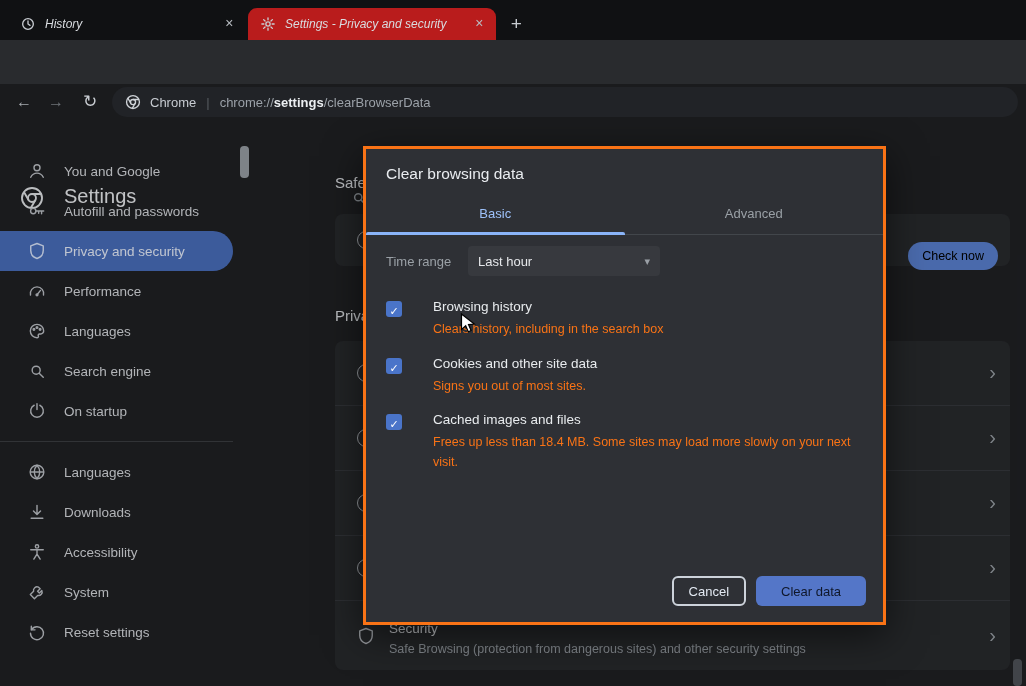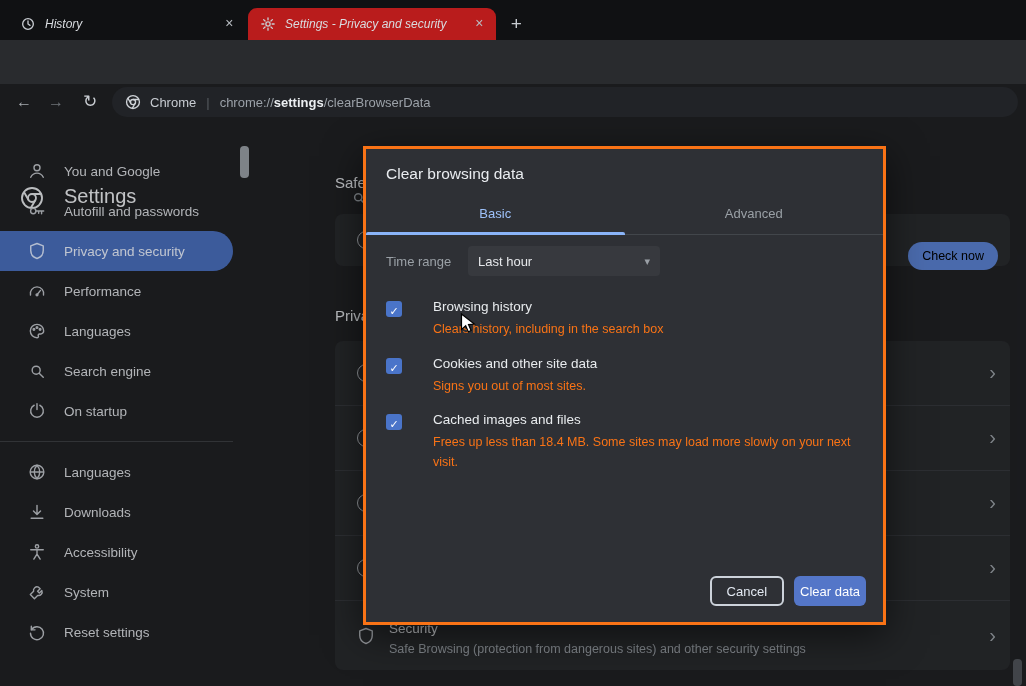--- a/index.html
+++ b/index.html
@@ -75,21 +75,21 @@
   .select .caret { color:#9aa0a6; font-size:11px; }
   .chk-row { position:absolute; left:20px; right:20px; display:flex; }
   .checkbox { width:16px; height:16px; margin-top:2px; background:#4a74c9; border-radius:3px; flex:0 0 auto; text-align:center; }
   .checkbox i { font-style:normal; color:#fff; font-size:11px; line-height:16px; }
   .chk-texts { margin-left:31px; max-width:446px; }
   .chk-title { font-size:13.5px; color:#e8ebee; margin-bottom:5px; }
   .chk-sub { font-size:12.5px; color:#f97316; line-height:1.6; }
   .dlg-actions { position:absolute; right:17px; bottom:16px; display:flex; gap:10px; }
   .btn { height:30px; border-radius:6px; font-size:13px; font-family:"Liberation Sans",sans-serif; }
   .btn-cancel { padding:0 15px; background:transparent; border:2px solid #ccd2da; color:#e3e9f2; }
-  .btn-confirm { padding:0 6px; background:#5476c8; border:none; color:#ffffff; }
+  .btn-confirm { padding:0 25px; background:#5476c8; border:none; color:#0f172a; }
 
   .cursor { position:absolute; left:460px; top:313px; z-index:30; }
   svg { display:block; }
 </style>
 </head>
 <body>
 
 <div class="stage">
 
   <div class="tabstrip">

